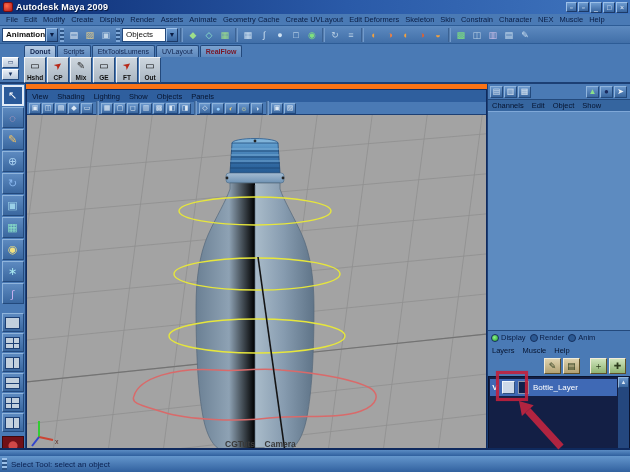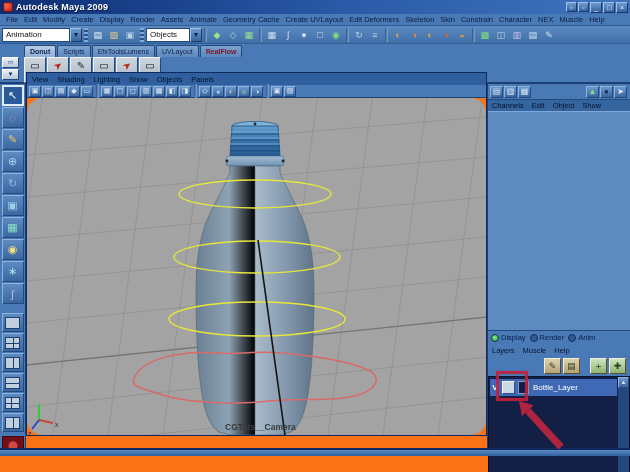--- a/index.html
+++ b/index.html
@@ -76,30 +76,30 @@
   .lay-v { background-image:linear-gradient(90deg, transparent 7px, #1c3f74 7px, #1c3f74 8px, transparent 8px); }
   .lay-h { background-image:linear-gradient(180deg, transparent 5px, #1c3f74 5px, #1c3f74 6px, transparent 6px); }
   .lay-4 { background-image:linear-gradient(90deg, transparent 7px, #1c3f74 7px, #1c3f74 8px, transparent 8px),
                             linear-gradient(180deg, transparent 5px, #1c3f74 5px, #1c3f74 6px, transparent 6px); }
   .lay-3 { background-image:linear-gradient(90deg, transparent 5px, #1c3f74 5px, #1c3f74 6px, transparent 6px),
                             linear-gradient(180deg, transparent 5px, #1c3f74 5px, #1c3f74 6px, transparent 6px); }
   .tool-extra { width:22px; height:18px; margin:4px auto 0 auto;
     background:radial-gradient(circle at 50% 55%, #d04848 0 4px, #701018 5px); border:1px solid #40080c; }
 
   
-  .viewport { position:absolute; left:26px; top:72px; width:461px; height:364px;
+  .viewport { position:absolute; left:26px; top:89px; width:461px; height:364px;
     border:1px solid #0f2a5e; }
   .vp-menus { height:12px; background:linear-gradient(#3a6aa6,#2c5astro) , #2f5f9e; background:#2f5f9e;
     display:flex; gap:9px; align-items:center; padding-left:5px; font-size:7.5px; color:#061430; }
   .vp-icons { height:13px; background:#4a7ab5; display:flex; align-items:center; padding-left:2px;
     border-bottom:1px solid #1c3f74; }
   .vpi { width:12px; height:11px; margin-right:1px; display:inline-flex; align-items:center; justify-content:center;
     font-size:7px; background:linear-gradient(#6a97cc,#3a679f); border:1px solid;
     border-color:#8fb4dc #23497c #23497c #8fb4dc; color:#dce8f4; }
-  .vp-canvas { position:absolute; left:0; top:25px; width:459px; height:337px; background:#a3a3a3;border-radius:15px; }
+  .vp-canvas { position:absolute; left:0; top:25px; width:459px; height:337px; background:#a3a3a3; }
 
   
   .rpanel { position:absolute; left:487px; top:84px; width:143px; height:364px;
     background:#4a7ab5; border-left:1px solid #1c3f74; }
   .rp-icons { height:15px; display:flex; align-items:center; padding:0 2px; }
   .rpi { width:13px; height:12px; margin-right:1px; display:inline-flex; align-items:center; justify-content:center;
     font-size:8px; background:linear-gradient(#6a97cc,#3a679f); border:1px solid;
     border-color:#8fb4dc #23497c #23497c #8fb4dc; color:#dce8f4; }
   .rp-spacer { flex:1; }
   .cb-menus { height:12px; background:#35659f; display:flex; gap:8px; align-items:center; padding-left:4px;
@@ -172,21 +172,21 @@
     <span>Skin</span>
     <span>Constrain</span>
     <span>Character</span>
     <span>NEX</span>
     <span>Muscle</span>
     <span>Help</span>
   </div>
 
   <div class="toolbar">
     <div class="combo">
-      <span class="field" style="width:68px;">Animation</span>
+      <span class="field" style="width:44px;font-weight:bold;">Animation</span>
       <span class="drop">▼</span>
     </div>
     <div class="grip"></div>
     <span class="ic" style="color:#eef4fa;">▤</span>
     <span class="ic" style="color:#e8cf8a;">▨</span>
     <span class="ic" style="color:#bcd2e6;">▣</span>
     <div class="grip"></div>
     <div class="combo">
       <span class="field" style="width:44px;">Objects</span>
       <span class="drop">▼</span>
@@ -480,20 +480,24 @@
         <span class="layer-name">Bottle_Layer</span>
       </div>
       <div class="layer-scroll">
         <div class="up">▲</div>
       </div>
     </div>
 
   </div>
 
   <div class="timestrip"></div>
+  <div class="statusbar">
+    <div class="sgrip"></div>
+    <div class="stext">Select Tool: select an object</div>
+  </div>
 
   <svg class="overlay" viewBox="0 0 630 472" xmlns="http://www.w3.org/2000/svg">
     <rect x="497.5" y="372.5" width="29" height="27" fill="none" stroke="#c2203c" stroke-width="3.2" opacity="0.9"></rect>
     <polygon points="519,401 533.7,405.2 521.9,416" fill="#bf2540" opacity="0.92"></polygon>
     <polygon points="530.4,408.2 563.6,444.6 558.4,449.4 525.2,413" fill="#bf2540" opacity="0.92"></polygon>
   </svg>
 
 </div>
 
 </body></html>

